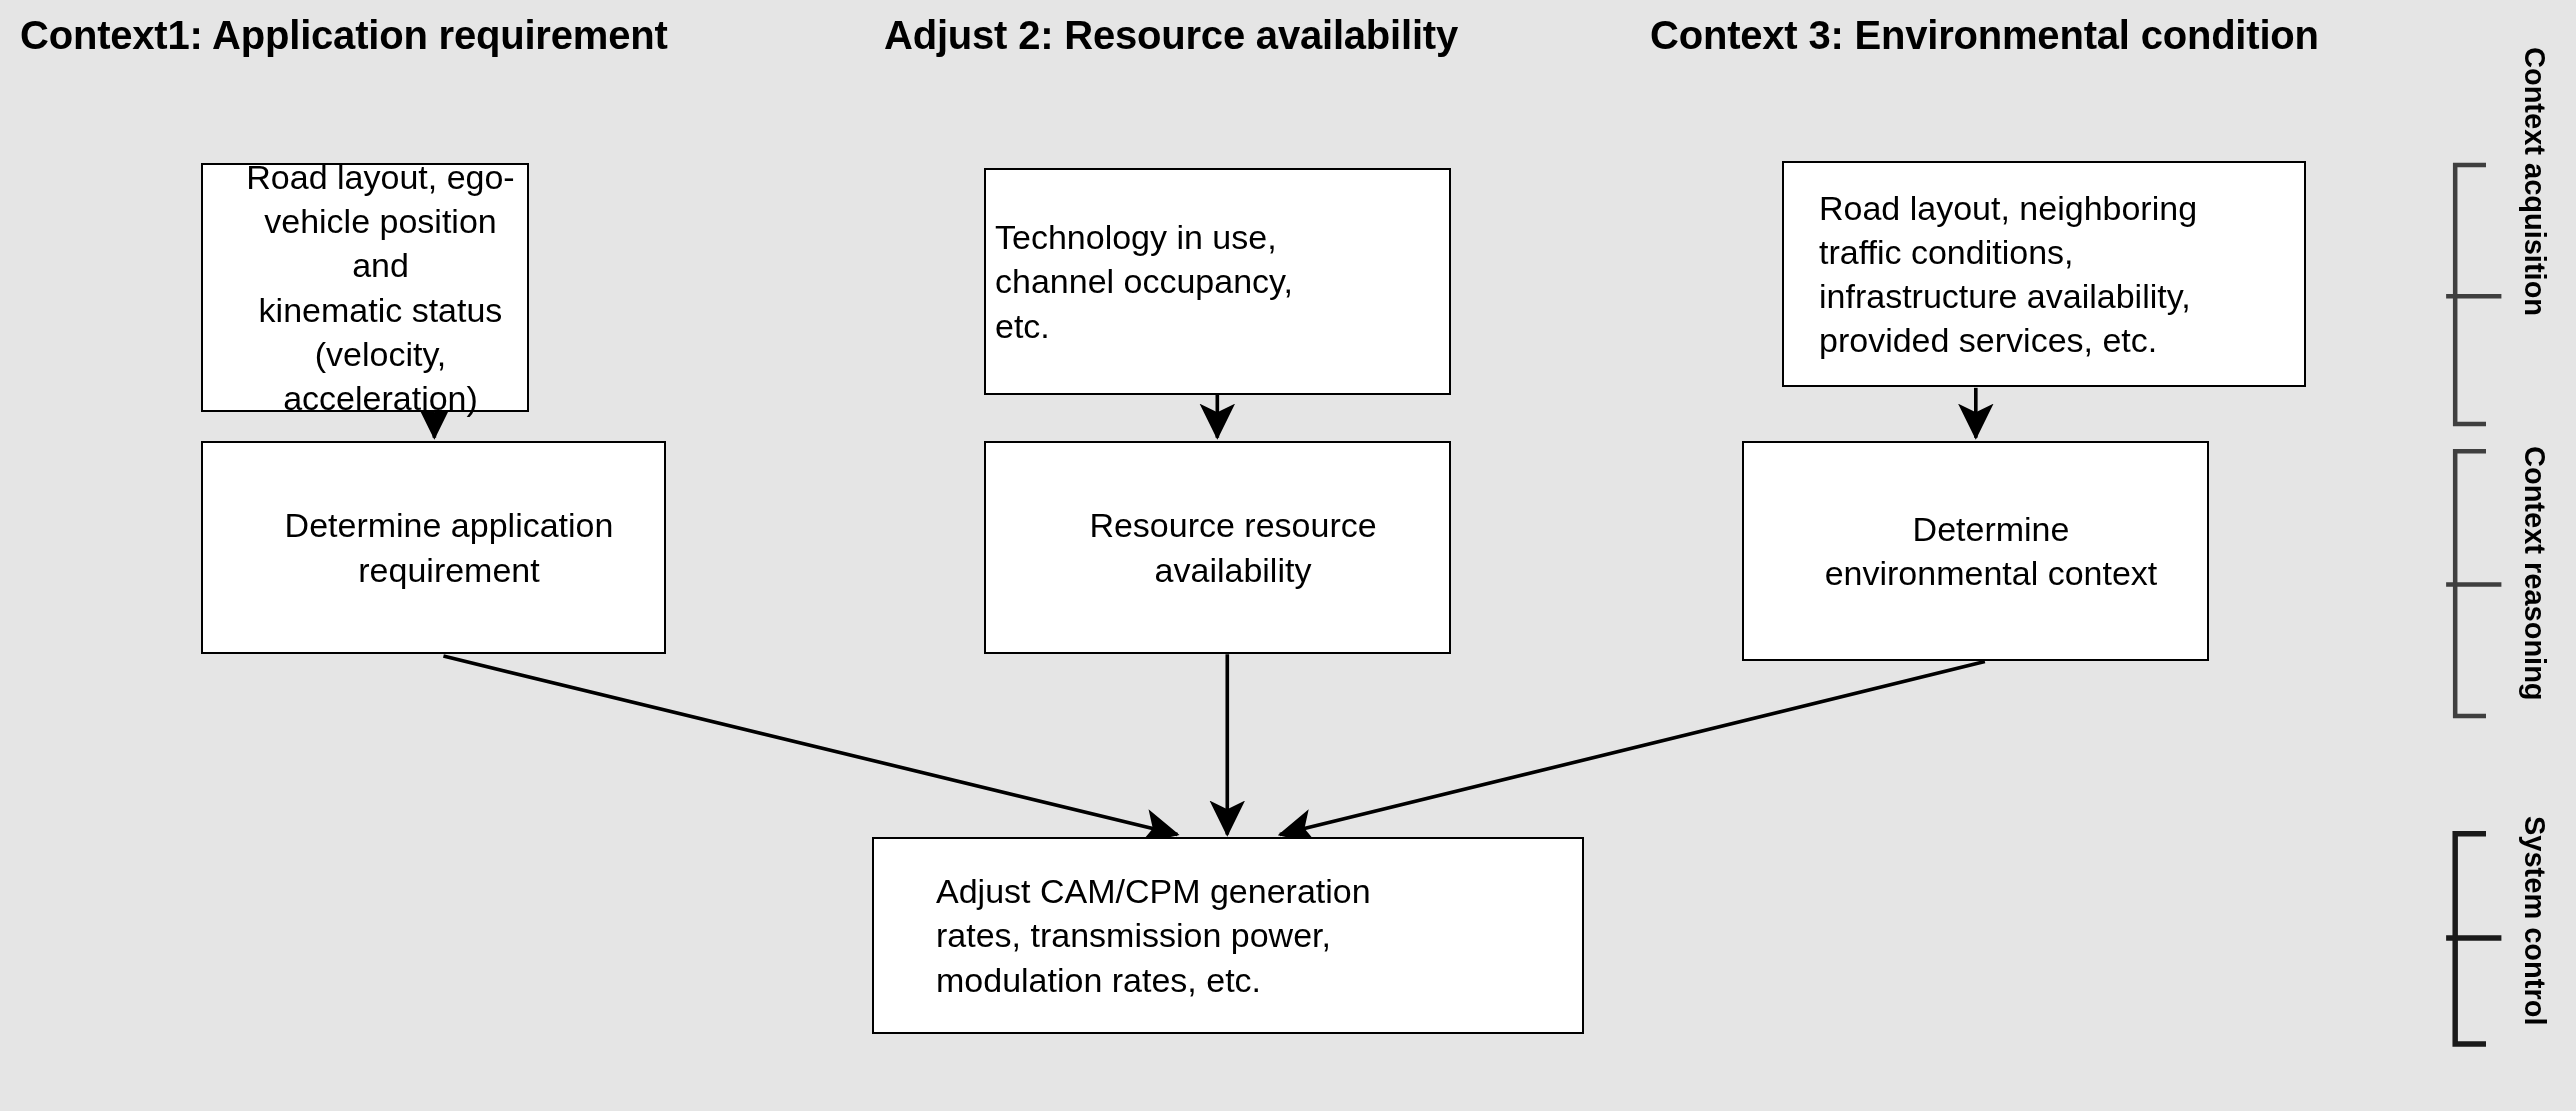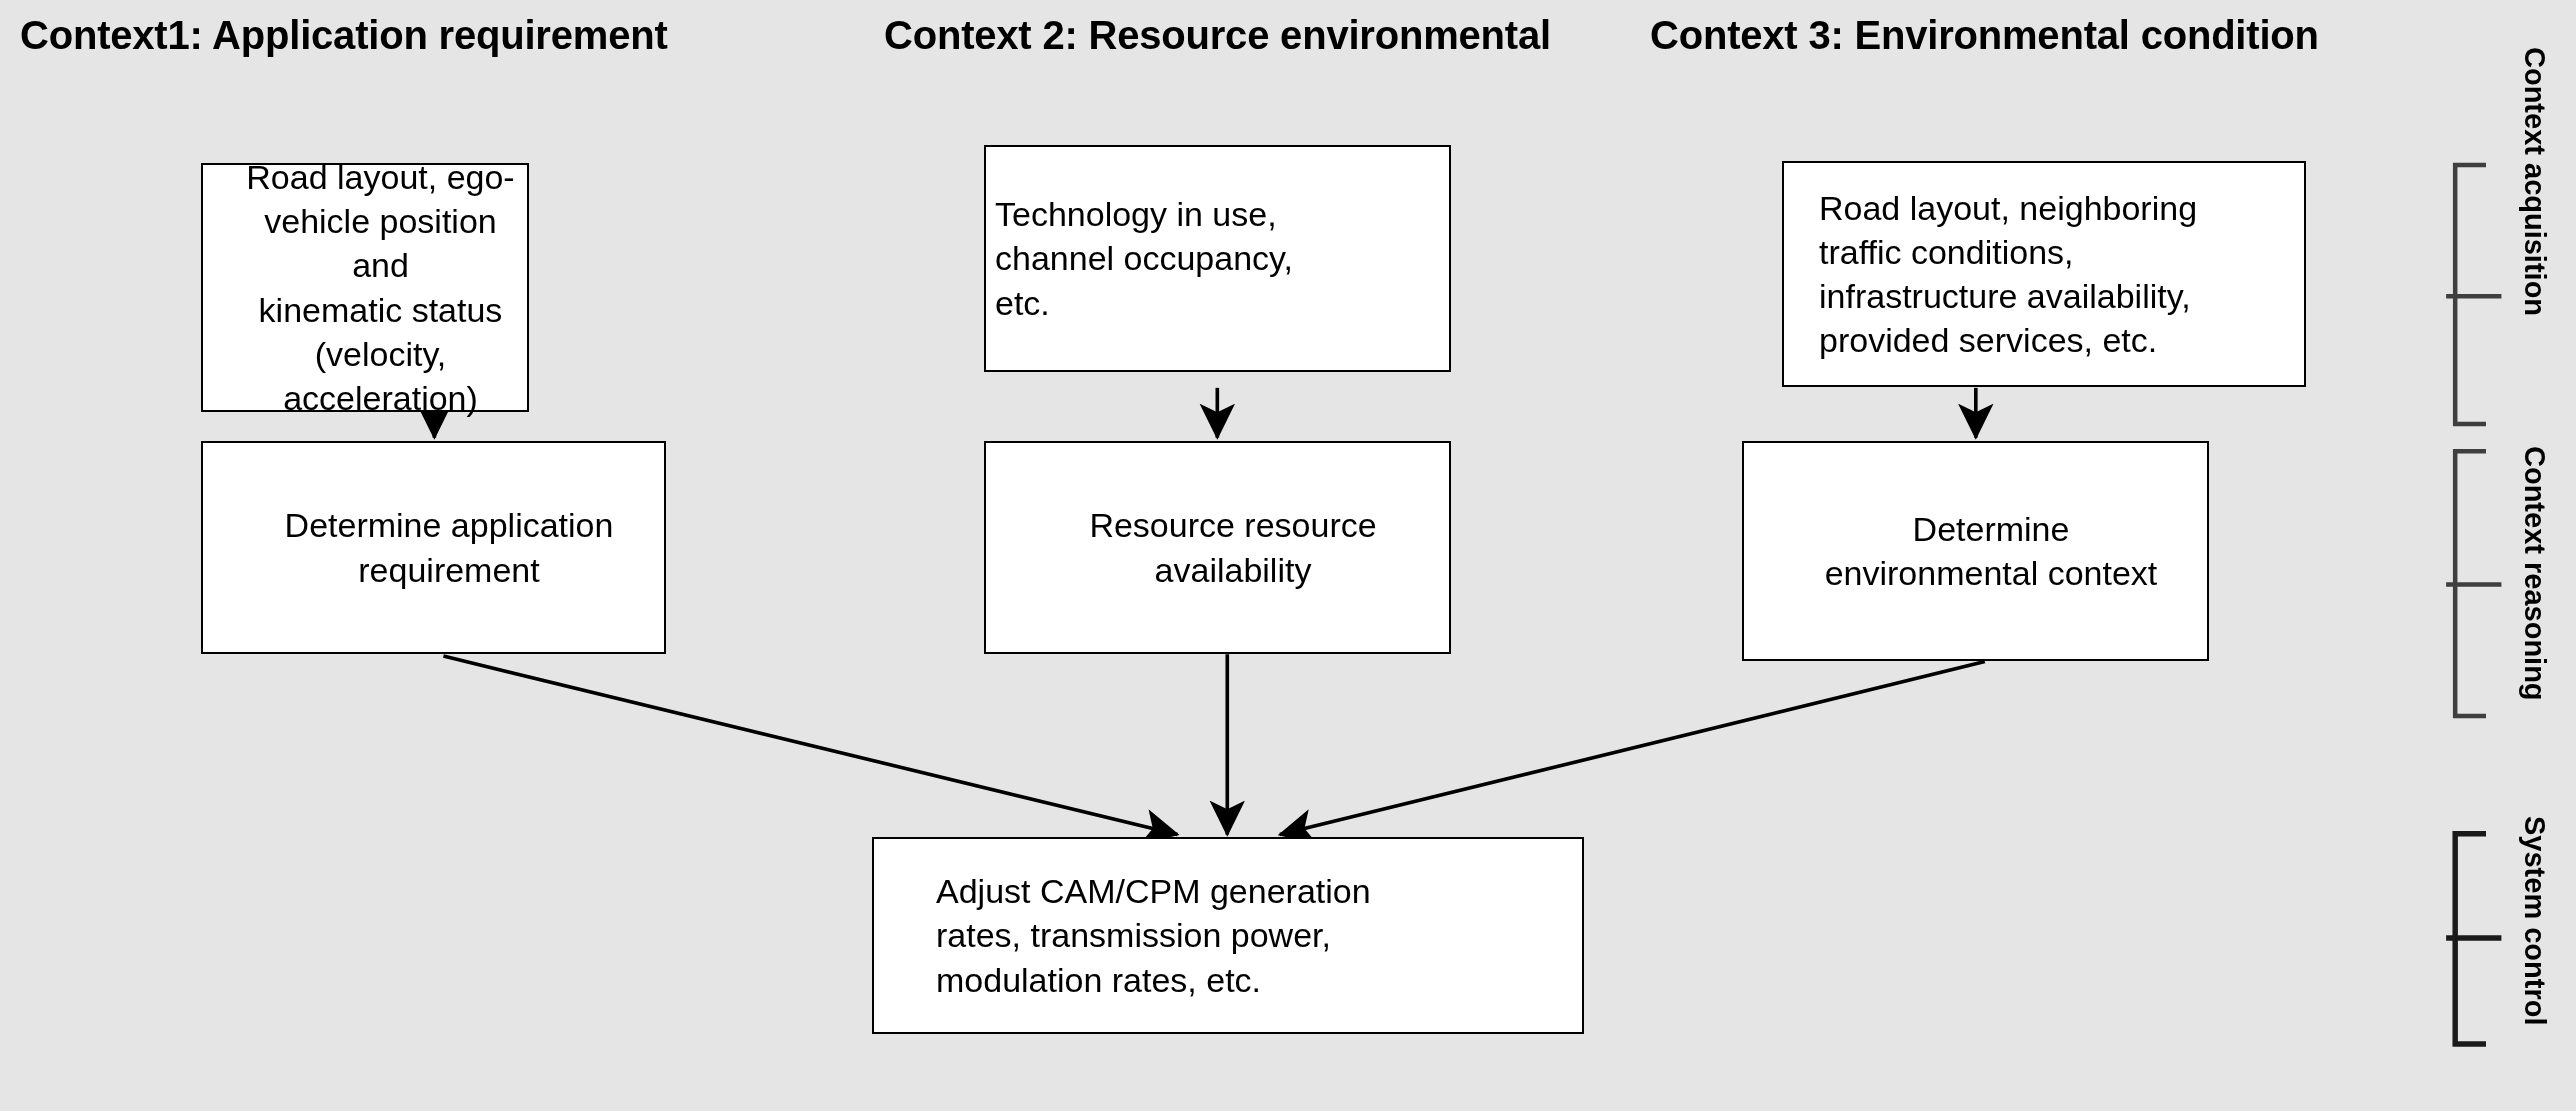--- a/index.html
+++ b/index.html
@@ -75,21 +75,21 @@
     transform: rotate(90deg);
   }
 </style>
 </head>
 <body>
 
 <div id="canvas">
 
   <div class="col-header" style="left:20px; top:14.5px;">Context1: Application requirement</div>
 
-  <div class="col-header" style="left:884px; top:14.5px;">Context 2: Resource environmental</div>
+  <div class="col-header" style="left:884px; top:14.5px;">Adjust 2: Resource availability</div>
 
   <div class="col-header" style="left:1650px; top:14.5px;text-align:center;">Context 3: Environmental condition</div>
 
   <svg id="wires" viewBox="0 0 2842 1226">
     <defs>
       <marker id="arrowhead" markerWidth="11" markerHeight="11" refX="9.4" refY="5.5" orient="auto" markerUnits="strokeWidth">
         <path d="M0,0.6 L10,5.5 L0,10.4 L2.4,5.5 Z" fill="#000000"></path>
       </marker>
     </defs>
 
@@ -115,21 +115,21 @@
     <line x1="2709" y1="1035" x2="2760" y2="1035" stroke="#1a1a1a" stroke-width="6"></line>
   </svg>
 
   <div class="box center" style="left:201px; top:163px; width:328px; height:249px;">
     <div class="box-text">Road layout, ego-
 vehicle position and
 kinematic status
 (velocity, acceleration)</div>
   </div>
 
-  <div class="box left" style="left:984px; top:145px; width:467px; height:227px;">
+  <div class="box left" style="left:984px; top:168px; width:467px; height:227px;">
     <div class="box-text">Technology in use,
 channel occupancy,
 etc.</div>
   </div>
 
   <div class="box left" style="left:1782px; top:161px; width:524px; height:226px;padding-left:26px;">
     <div class="box-text">Road layout, neighboring
 traffic conditions,
 infrastructure availability,
 provided services, etc.</div>

